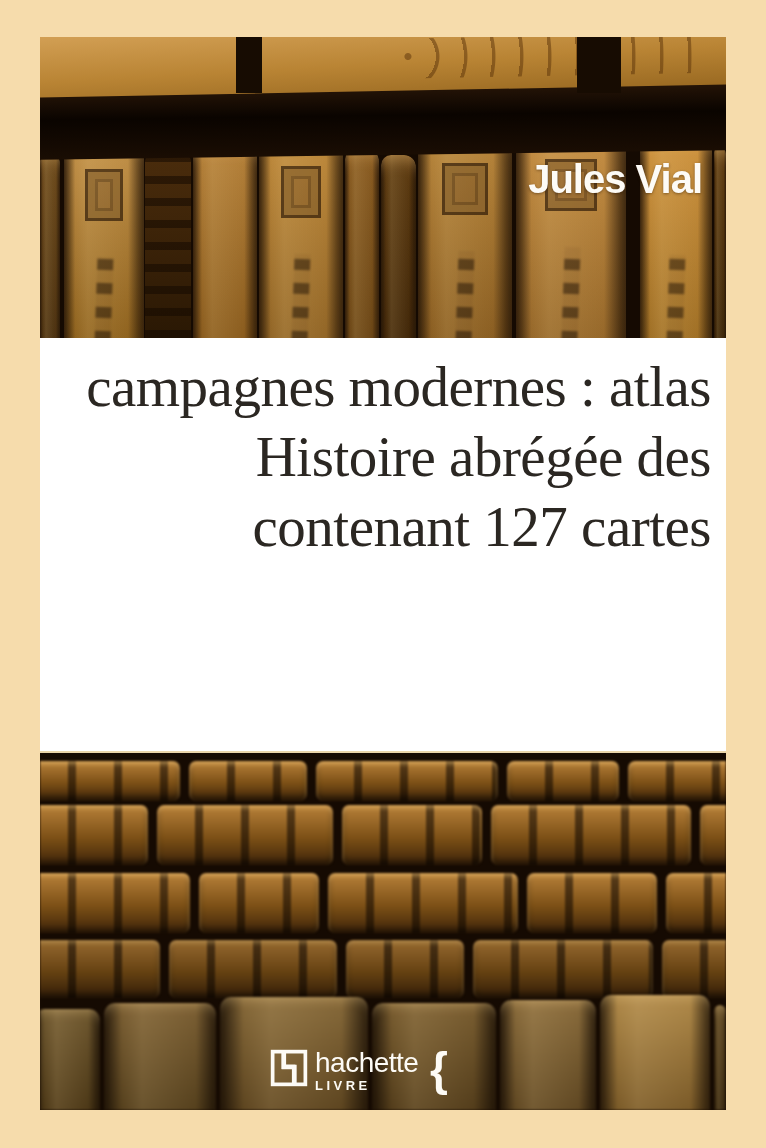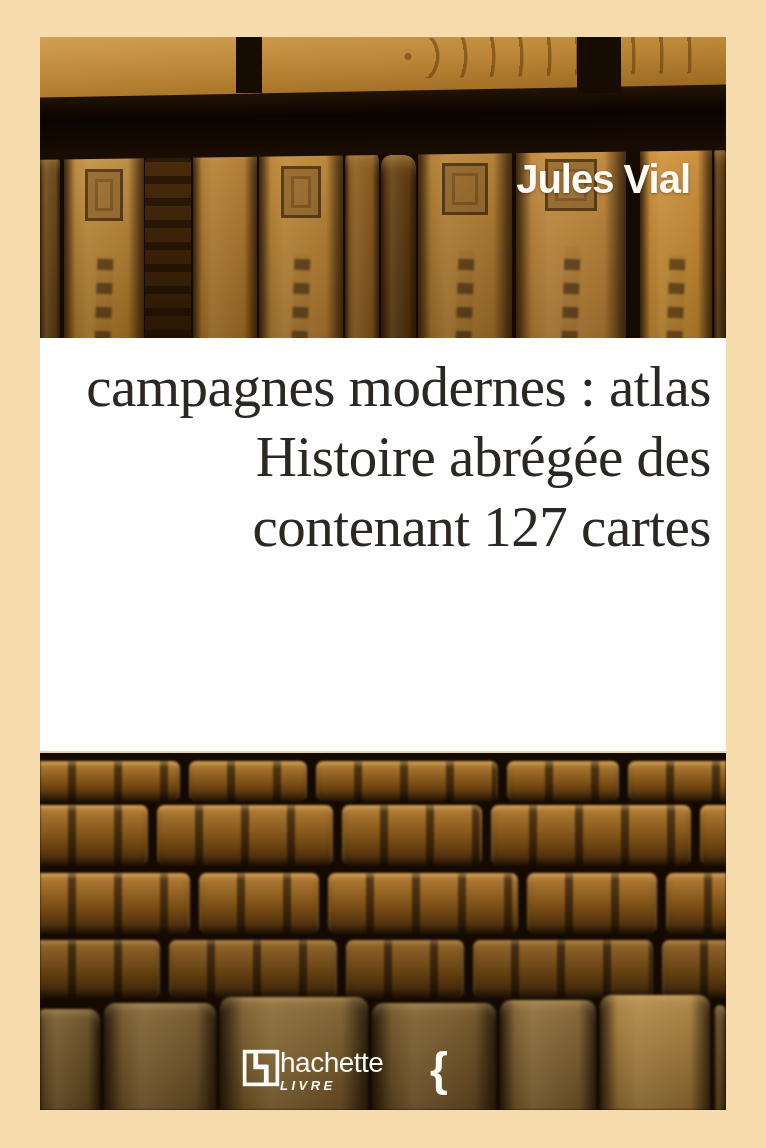--- a/index.html
+++ b/index.html
@@ -82,31 +82,31 @@
   .row.dim .hspine{filter:brightness(.82);}
   .vspine{
     position:absolute;bottom:0;border-radius:11px 11px 0 0;
     background:
       linear-gradient(90deg, rgba(15,7,0,.8) 0%, rgba(15,7,0,0) 16%, rgba(235,205,150,.14) 34%, rgba(15,7,0,0) 82%, rgba(15,7,0,.75) 100%),
       linear-gradient(180deg, var(--c1,#7c6034), var(--c2,#55401d));
     box-shadow:inset 0 10px 12px -8px rgba(240,205,140,.4);
   }
   
   .author{
-    position:absolute; top:120px; right:36px; z-index:6;
+    position:absolute; top:120px; right:24px; z-index:6;
     color:var(--logo-white,#fdfbf6); font-weight:bold;
     font-size:40px; letter-spacing:-1px;
     text-shadow:0 1px 3px rgba(40,20,0,.45);
   }
   .logos{position:absolute;left:0;top:1008px;width:100%;height:60px;z-index:6;color:var(--logo-white,#fdfbf6);}
-  .hachette{position:absolute;left:202px;top:4px;display:flex;align-items:flex-start;}
+  .hachette{position:absolute;left:230px;top:4px;display:flex;align-items:flex-start;gap:7px;}
   .hmark{display:block;}
   .htext{display:flex;flex-direction:column;line-height:1;}
   .hname{font-size:28px;font-weight:500;letter-spacing:-.5px;}
-  .hlivre{font-size:13px;font-weight:bold;letter-spacing:3.5px;margin-top:2px;font-style:italic;}
+  .hlivre{font-size:13px;font-weight:bold;letter-spacing:3.5px;margin-top:2px;}
   .bnf{position:absolute;left:390px;top:0;display:flex;align-items:flex-start;font-weight:bold;}
   .bnf-bracket{font-size:46px;line-height:48px;margin-right:3px;}
   .bnf-name{font-size:43px;line-height:48px;letter-spacing:.5px;}
 </style>
 </head>
 <body>
 
 <div class="cover">
   <div class="photo">
 

